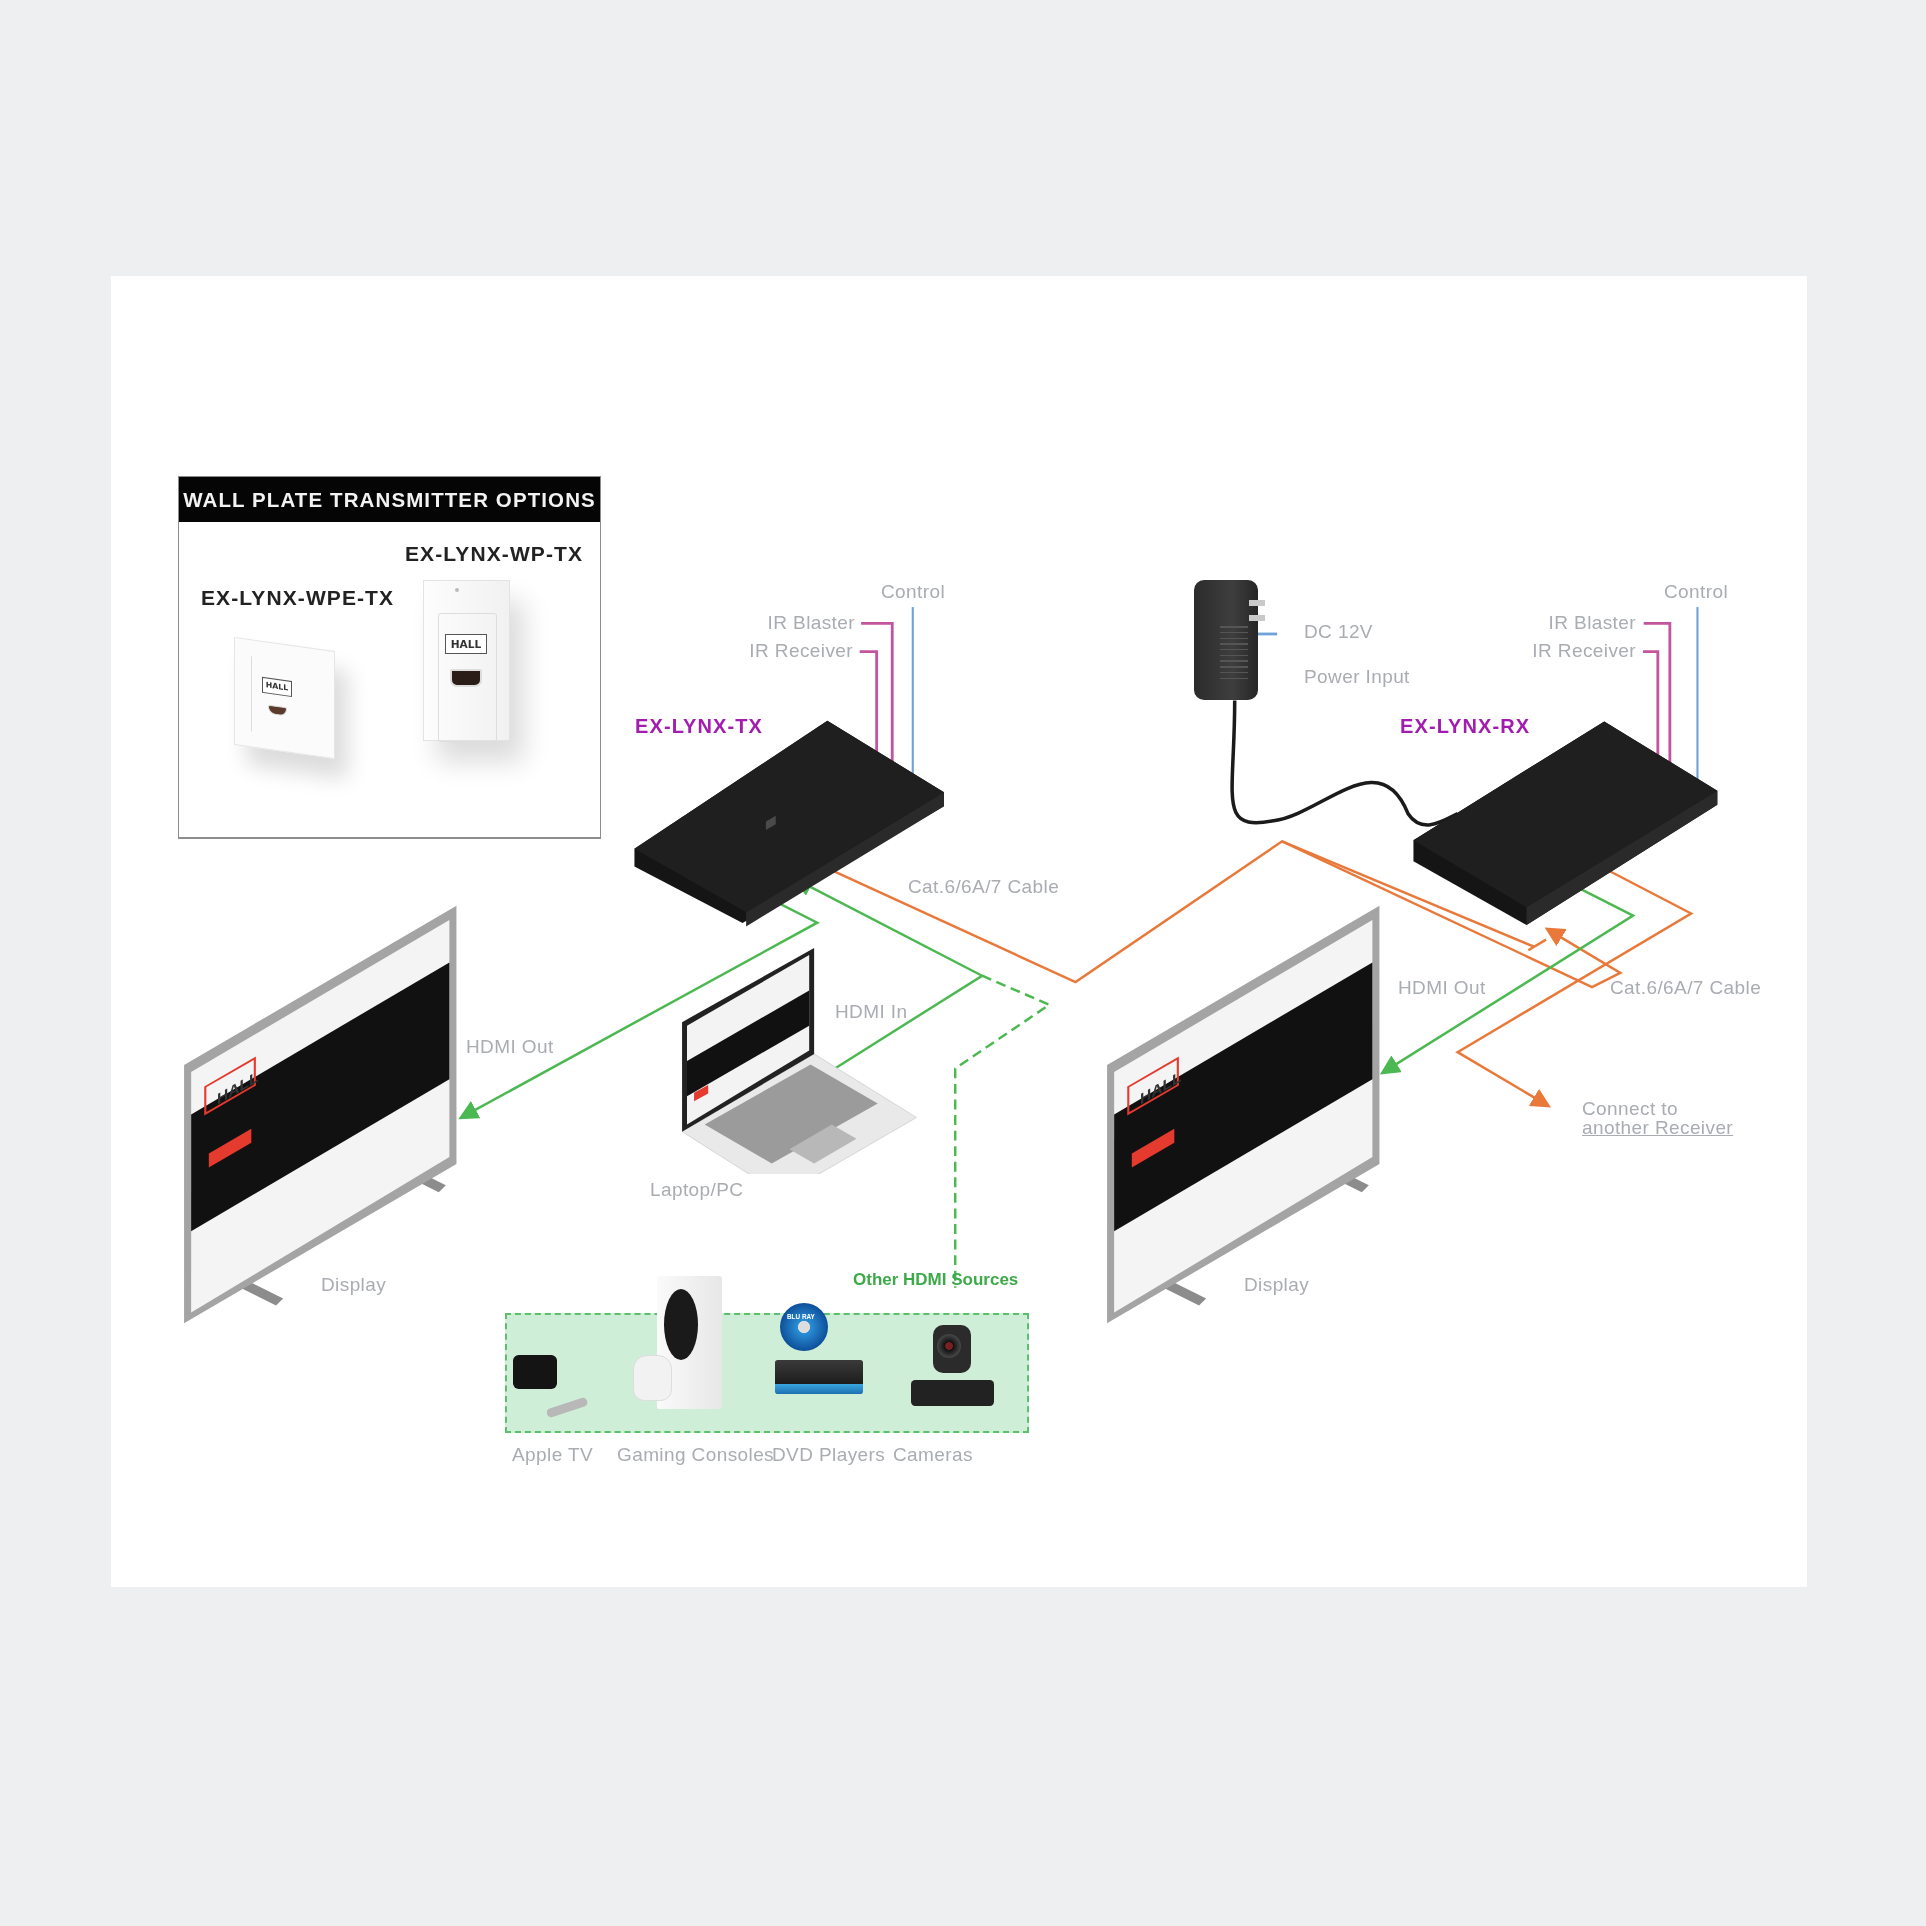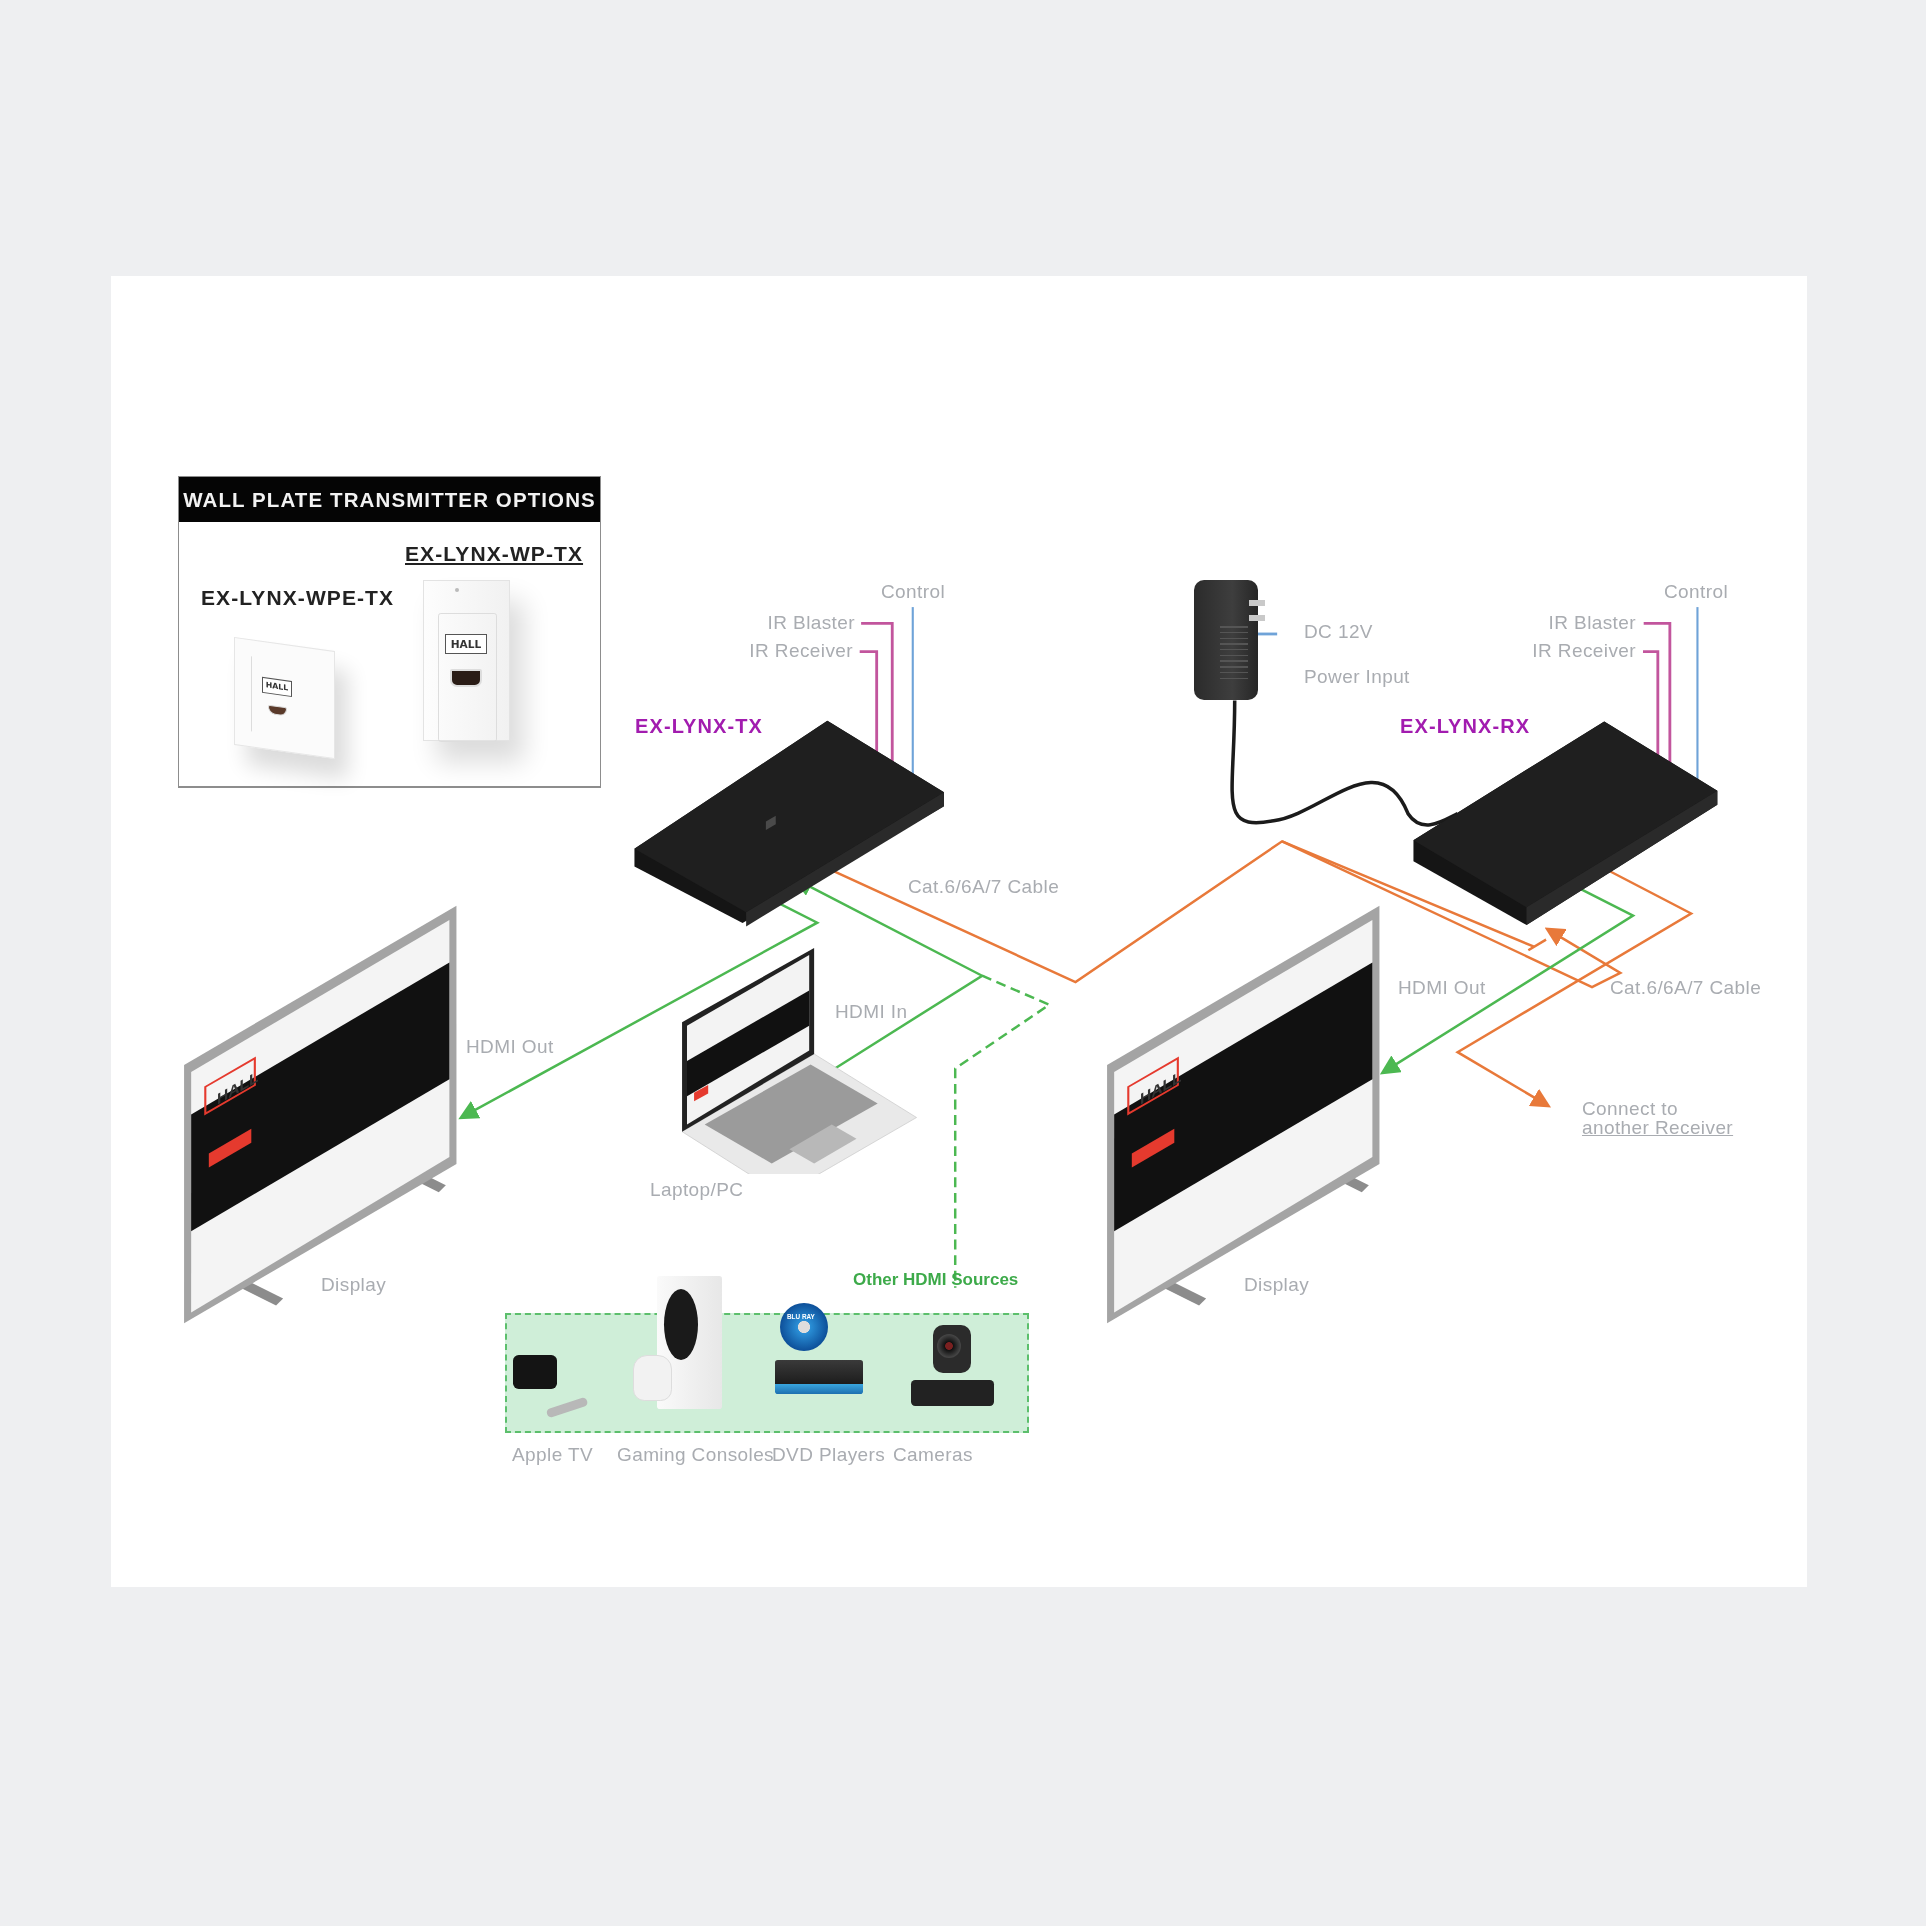--- a/index.html
+++ b/index.html
@@ -15,21 +15,21 @@
   }
   .abs { position: absolute; }
   .lbl { position: absolute; color: #a9acb1; font-size: 19px; letter-spacing: 0.4px; white-space: nowrap; line-height: 1.05; }
   .model { position: absolute; color: #a21caf; font-weight: bold; font-size: 20px; letter-spacing: 1.1px; white-space: nowrap; }
   .model.big { color: #222; font-size: 21px; }
   .rt { text-align: right; }
   svg.wires { position: absolute; left: 0; top: 0; width: 1926px; height: 1926px; pointer-events: none; }
 
   
   .wp-box {
-    position: absolute; left: 178px; top: 476px; width: 423px; height: 312px;
+    position: absolute; left: 178px; top: 476px; width: 423px; height: 363px;
     border: 1.4px solid #8d8d8d; border-bottom-width: 2.8px; background: #fff; box-sizing: border-box;
   }
   .wp-head {
     height: 45px; background: #050505; color: #f2f2f2; font-weight: bold;
     font-size: 20.5px; letter-spacing: 1.1px; line-height: 45px; text-align: center;
   }
   .plate-v {
     position: absolute; left: 423px; top: 580px; width: 85px; height: 159px;
     background: linear-gradient(90deg,#fdfdfd,#f1f1f1); border: 0.7px solid #e3e3e3;
     box-shadow: 14px 21px 25px rgba(0,0,0,0.14);
@@ -107,21 +107,21 @@
   <polyline points="1180,1510 1388,1379 1133,1247" fill="none" stroke="#4cb851" stroke-width="3.5" marker-end="url(#ag)"></polyline>
 
   <polyline points="1388,1379 1483,1420 1350,1510 1350,1820" fill="none" stroke="#4cb851" stroke-width="3.5" stroke-dasharray="14 8"></polyline>
 
   <polyline points="2223,1251 2308,1294 1962,1511" fill="none" stroke="#4cb851" stroke-width="3.5" marker-end="url(#ag)"></polyline>
 </svg>
 
 <div class="wp-box">
   <div class="wp-head">WALL PLATE TRANSMITTER OPTIONS</div>
 </div>
-<div class="model big abs" style="left:405px; top:542px;text-decoration:underline;">EX-LYNX-WP-TX</div>
+<div class="model big abs" style="left:405px; top:542px;">EX-LYNX-WP-TX</div>
 <div class="model big abs" style="left:201px; top:586px;">EX-LYNX-WPE-TX</div>
 
 <div class="plate-v">
   <div class="abs" style="left:31px; top:7px; width:4.2px; height:4.2px; background:#bbb; border-radius:50%;"></div>
   <div class="abs" style="left:14px; top:32px; width:57px; height:127px; border:0.7px solid #ddd; border-radius:2.8px;"></div>
   <div class="hall-logo" style="left:21px; top:53px; width:40px; height:18.4px; font-size:10.6px; line-height:18.4px;">HALL</div>
   <div class="hdmi-port" style="left:25.5px; top:88px; width:28px; height:14px;"></div>
 </div>
 
 <div class="plate-s">

